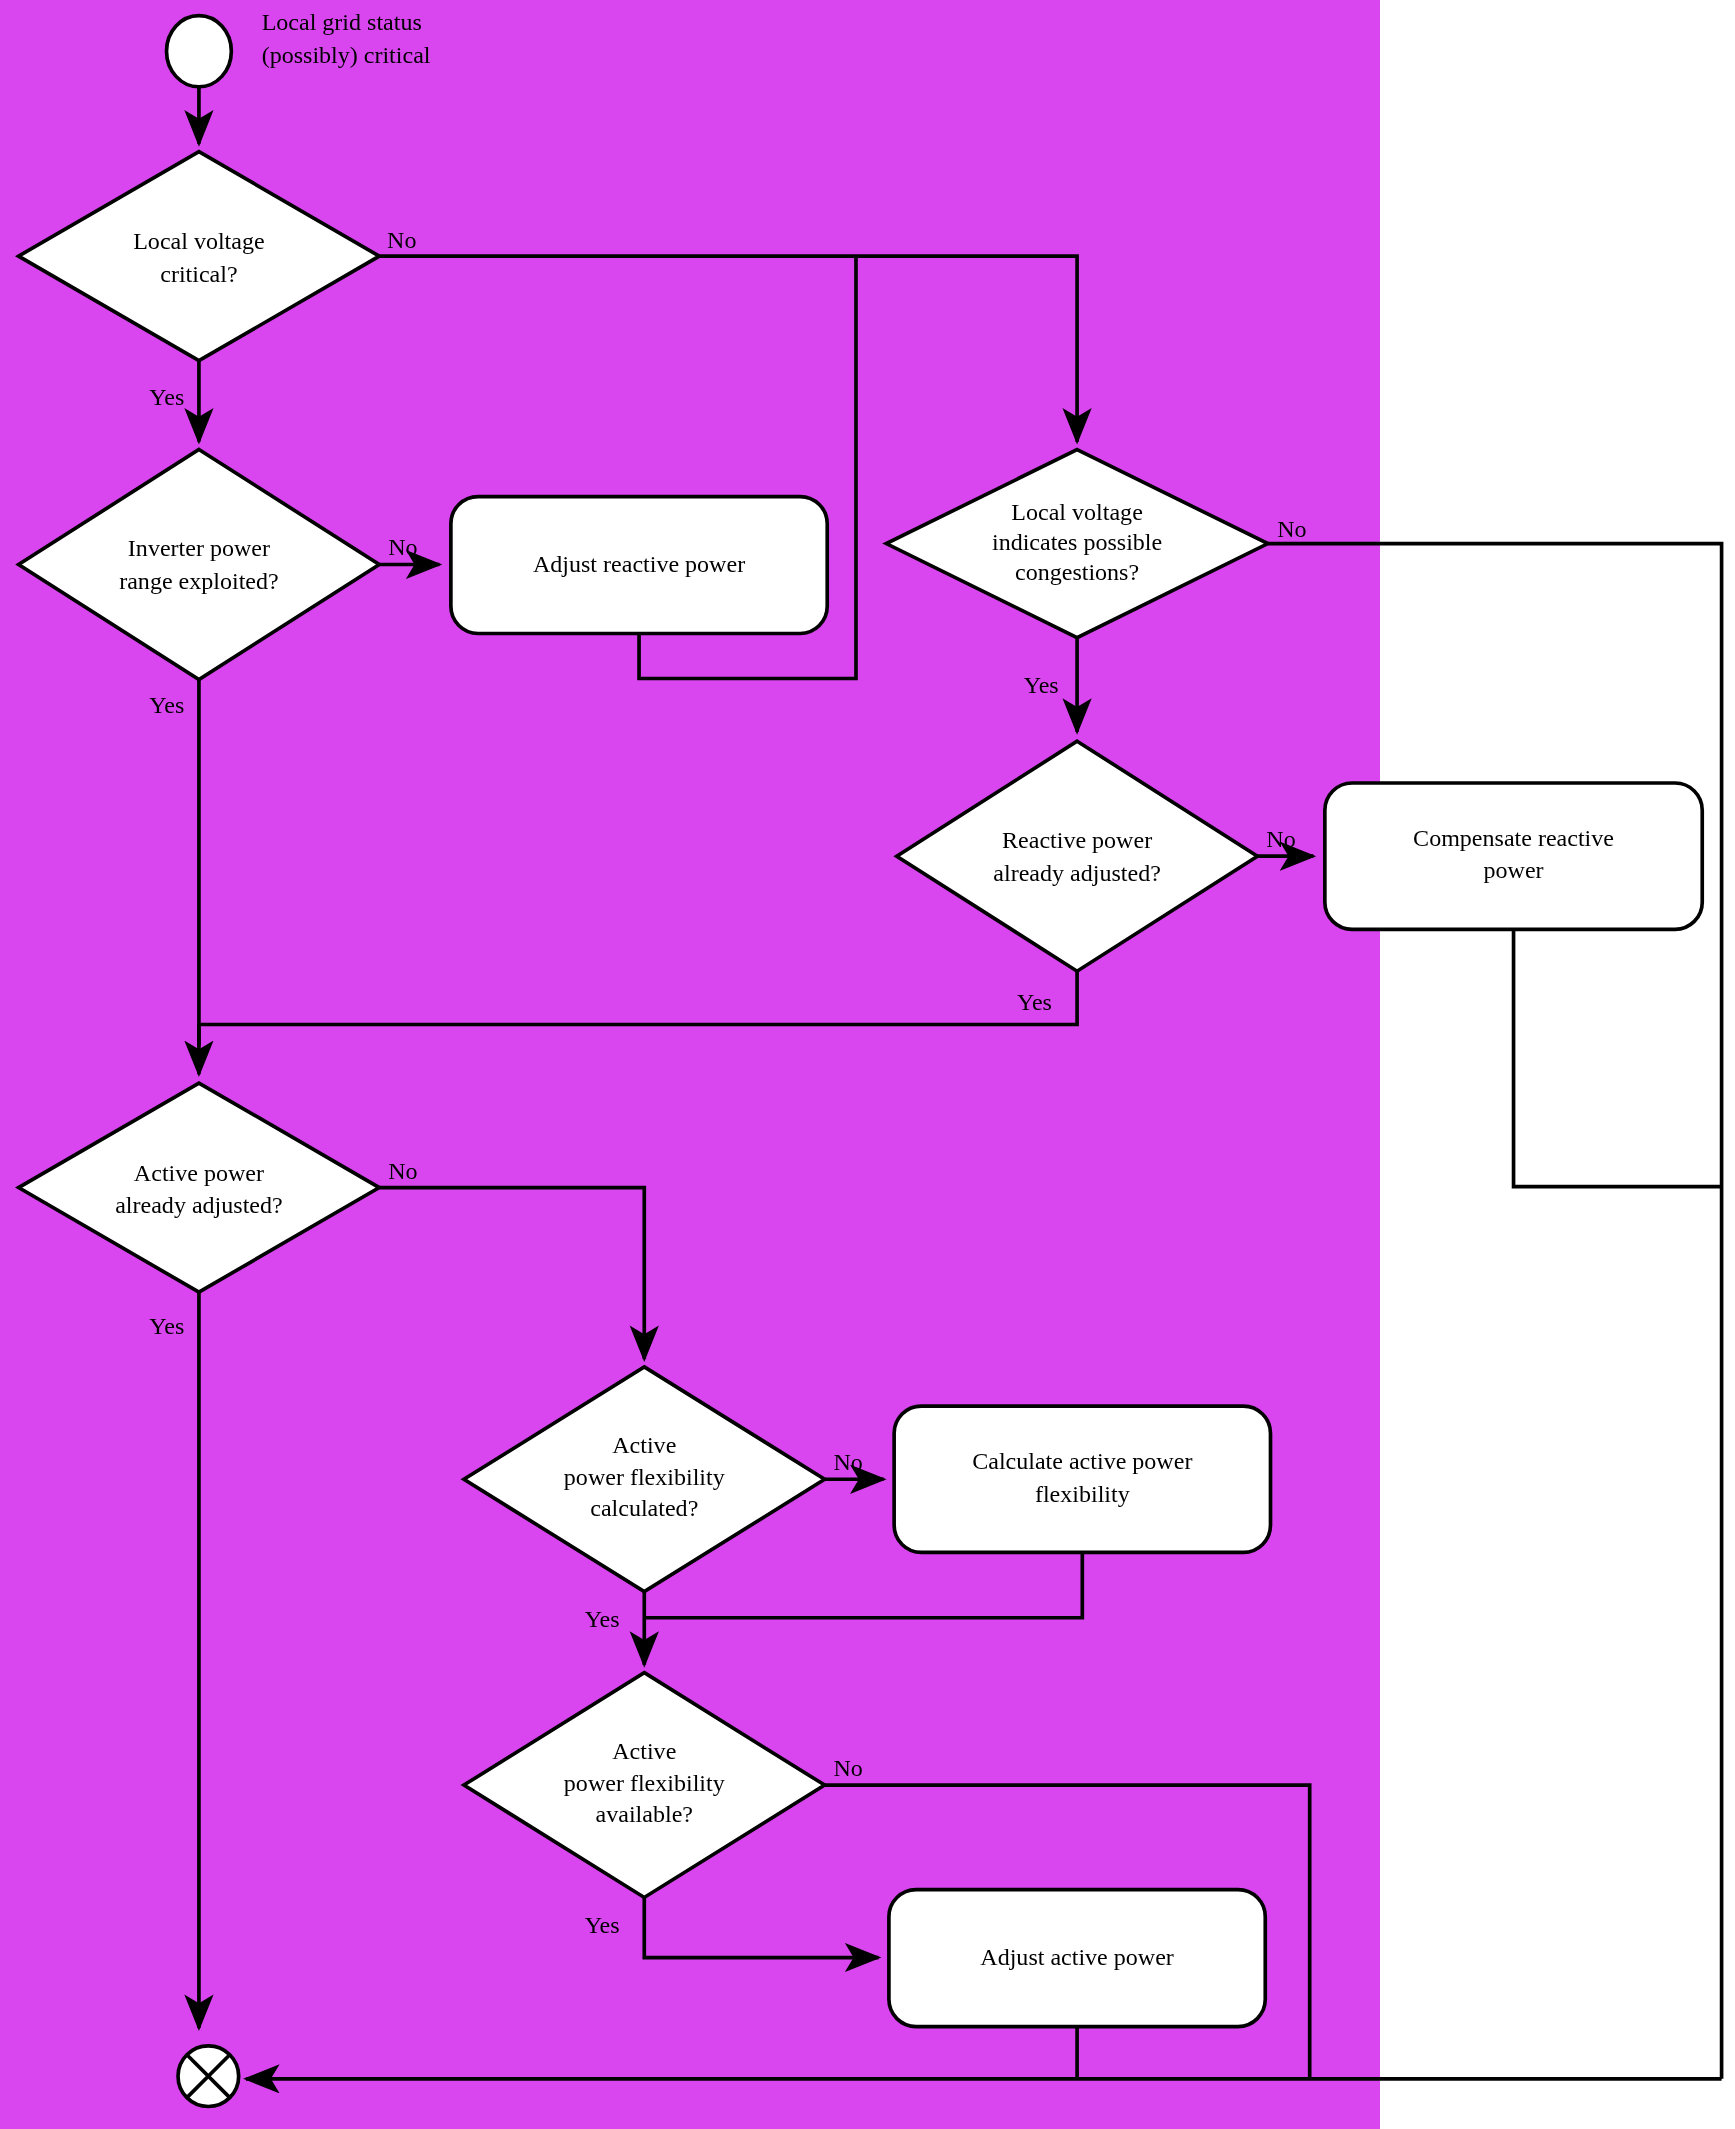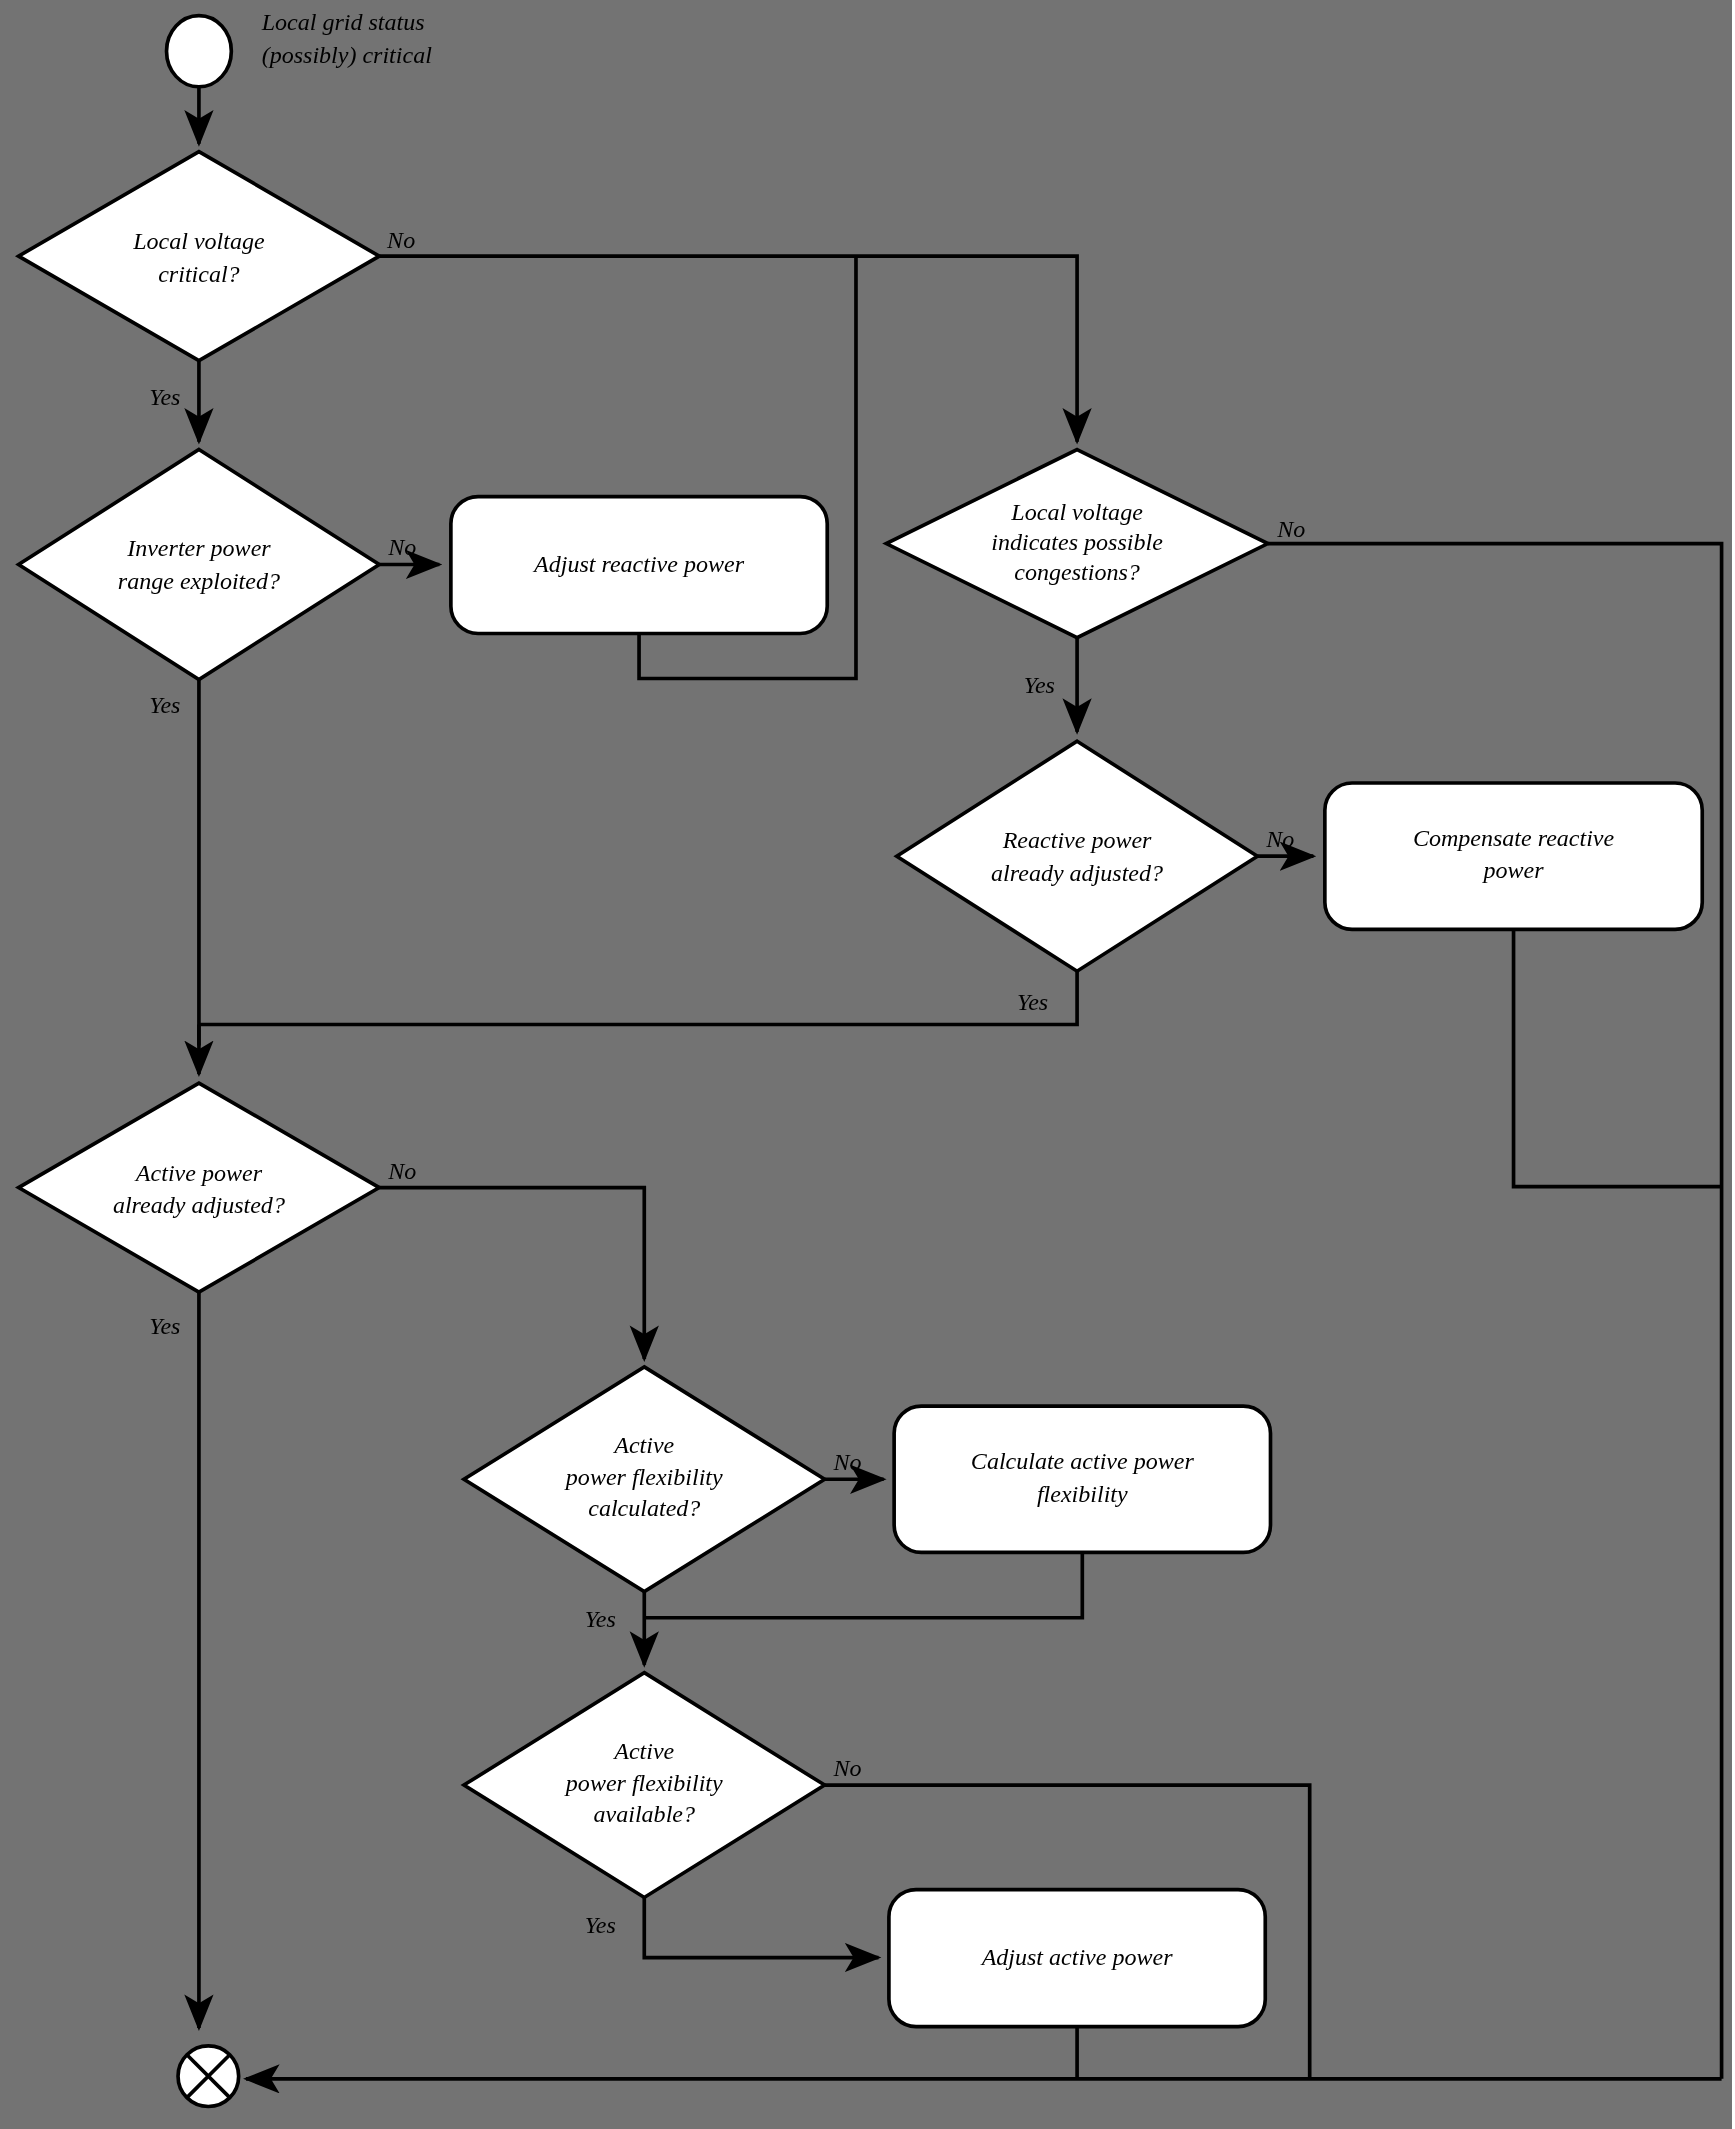--- a/index.html
+++ b/index.html
@@ -1,16 +1,16 @@
 <!DOCTYPE html>
 <html style="font-size:8.4px"><head>
 <meta charset="utf-8">
 <style>
   html,body{margin:0;padding:0;background:#ffffff;}
-  #canvas{position:relative;width:1732px;height:2129px;background:#737373;font-style:italic;}
+  #canvas{position:relative;width:1380px;height:2129px;background:#d946ef;}
   svg{display:block;}
   .shape{fill:#ffffff;stroke:#000000;stroke-width:7;}
   .conn{fill:none;stroke:#000000;stroke-width:7;}
   .node-text{font-family:"Liberation Serif","DejaVu Serif",serif;font-size:46px;fill:#000000;text-anchor:middle;dominant-baseline:middle;}
   .edge-label{font-family:"Liberation Serif","DejaVu Serif",serif;font-size:46px;fill:#000000;}
   .start-label{font-family:"Liberation Serif","DejaVu Serif",serif;font-size:46px;fill:#000000;text-anchor:start;}
 </style>
 </head>
 <body>
 

